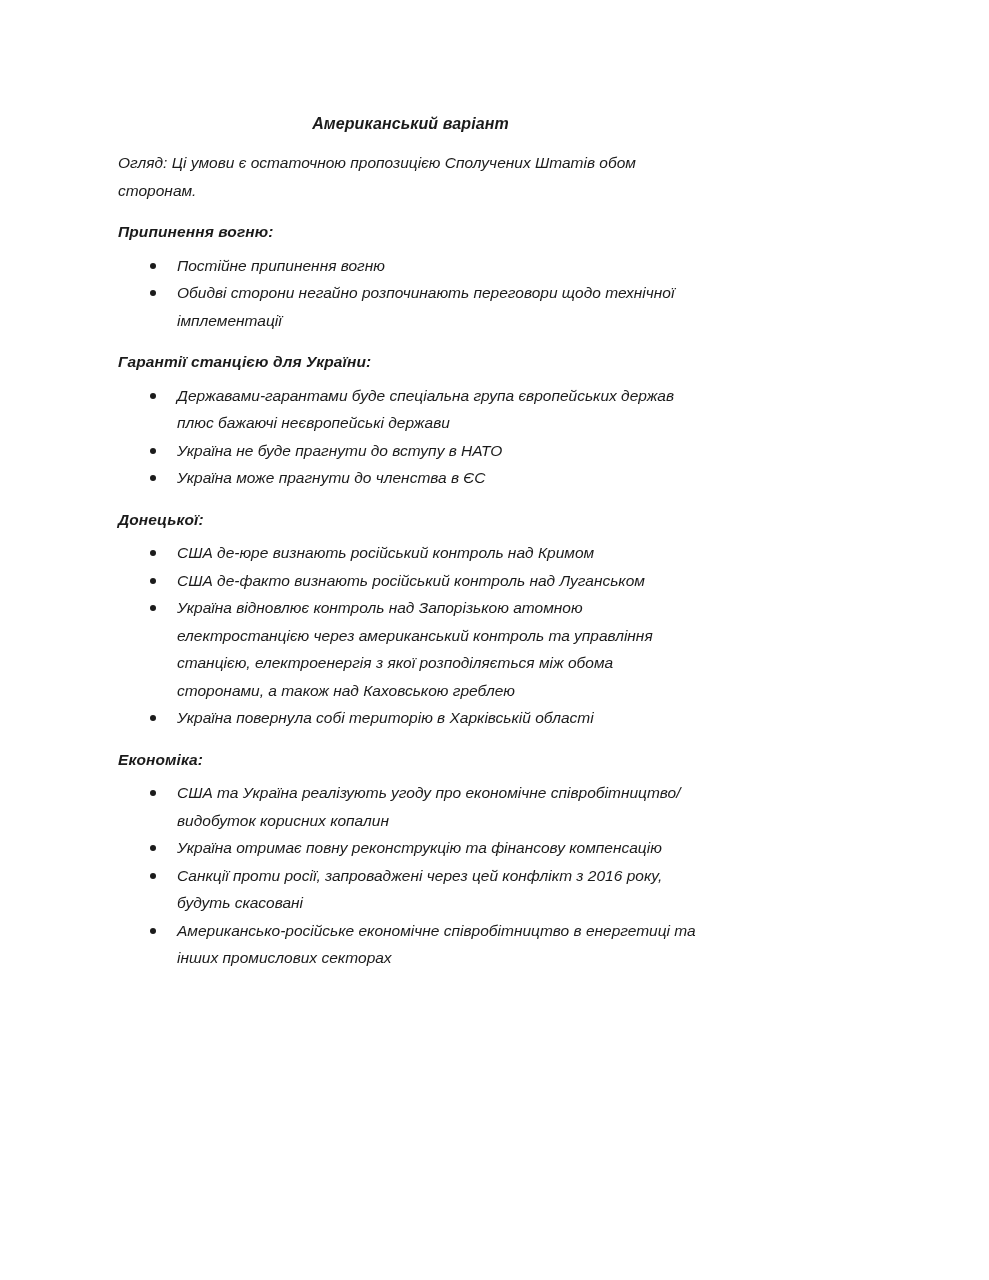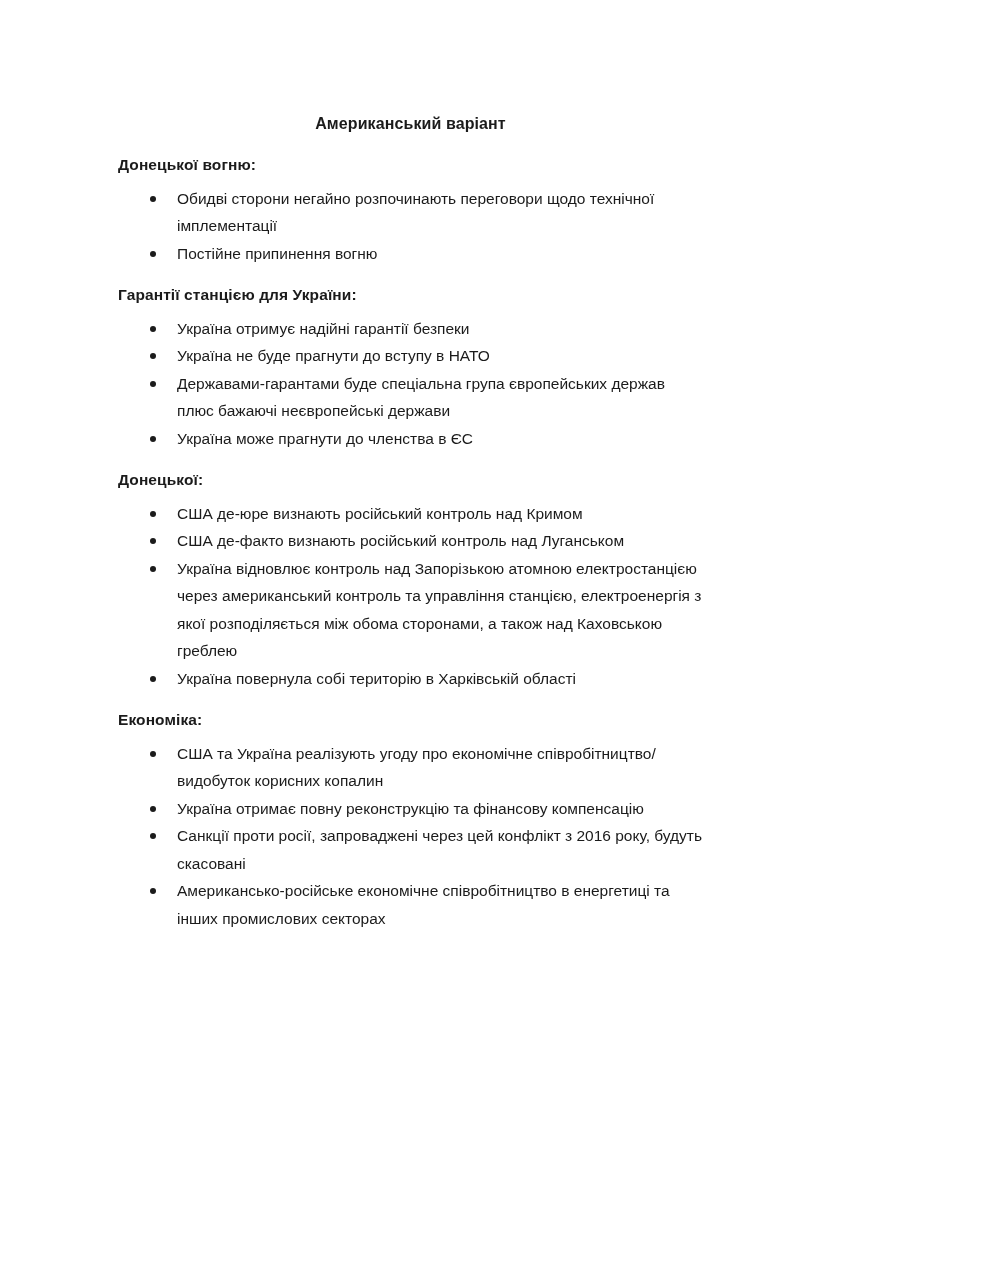--- a/index.html
+++ b/index.html
@@ -14,20 +14,21 @@
     font-family: "Liberation Sans", sans-serif;
     color: #1b1b1b;
     -webkit-font-smoothing: antialiased;
   }
   .page {
     box-sizing: border-box;
     width: 823px;
     min-height: 1280px;
     padding: 110px 120px 40px 118px;
     background: #ffffff;
+    font-style: italic;
   }
   .doc-title {
     font-size: 16px;
     font-weight: bold;
     text-align: center;
     line-height: 27px;
     margin: 0;
     letter-spacing: 0.1px;
   }
   .overview {
@@ -63,32 +64,32 @@
     border-radius: 50%;
     background: #1b1b1b;
   }
 </style>
 </head>
 <body>
 
 <div class="page">
   <h1 class="doc-title">Американський варіант</h1>
 
+  <p class="overview">Огляд: Ці умови є остаточною пропозицією Сполучених Штатів обом сторонам.</p>
 
   <div id="sections">
-      <h2 class="section-heading">Донецької вогню:</h2>
+      <h2 class="section-heading">Припинення вогню:</h2>
       <ul class="bullets">
+        <li>Постійне припинення вогню</li>
         <li>Обидві сторони негайно розпочинають переговори щодо технічної імплементації</li>
-        <li>Постійне припинення вогню</li>
       </ul>
       <h2 class="section-heading">Гарантії станцією для України:</h2>
       <ul class="bullets">
-        <li>Україна отримує надійні гарантії безпеки</li>
+        <li>Державами-гарантами буде спеціальна група європейських держав плюс бажаючі неєвропейські держави</li>
         <li>Україна не буде прагнути до вступу в НАТО</li>
-        <li>Державами-гарантами буде спеціальна група європейських держав плюс бажаючі неєвропейські держави</li>
         <li>Україна може прагнути до членства в ЄС</li>
       </ul>
       <h2 class="section-heading">Донецької:</h2>
       <ul class="bullets">
         <li>США де-юре визнають російський контроль над Кримом</li>
         <li>США де-факто визнають російський контроль над Луганськом</li>
         <li>Україна відновлює контроль над Запорізькою атомною електростанцією через американський контроль та управління станцією, електроенергія з якої розподіляється між обома сторонами, а також над Каховською греблею</li>
         <li>Україна повернула собі територію в Харківській області</li>
       </ul>
       <h2 class="section-heading">Економіка:</h2>

